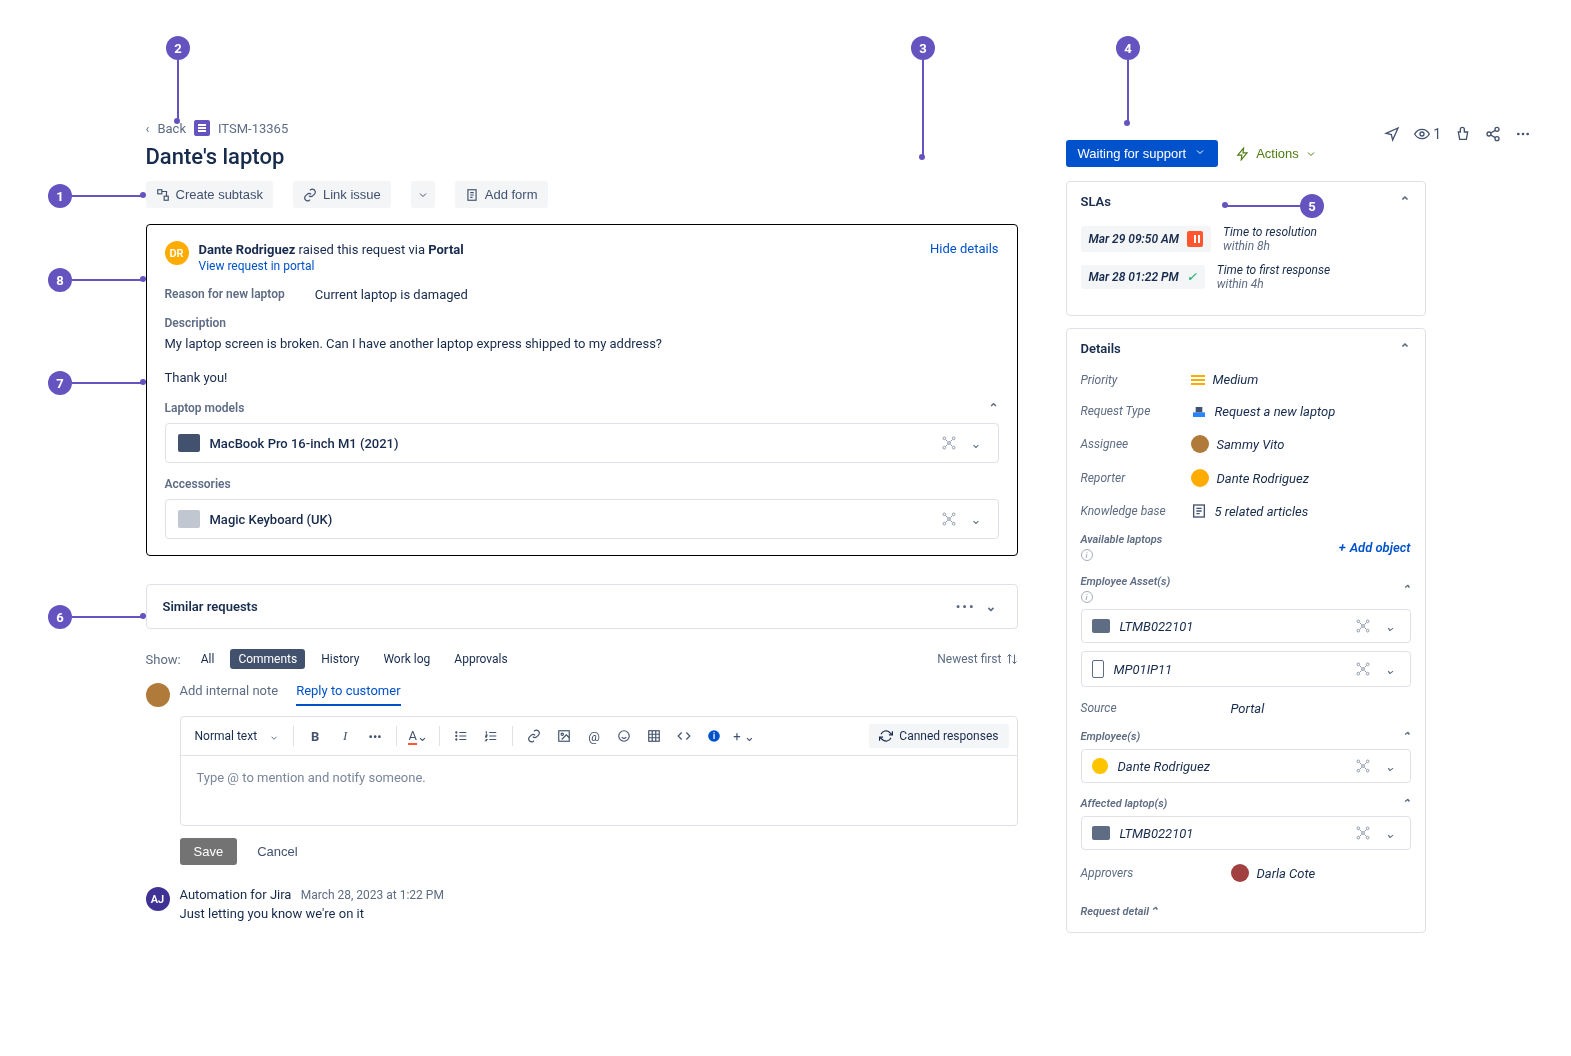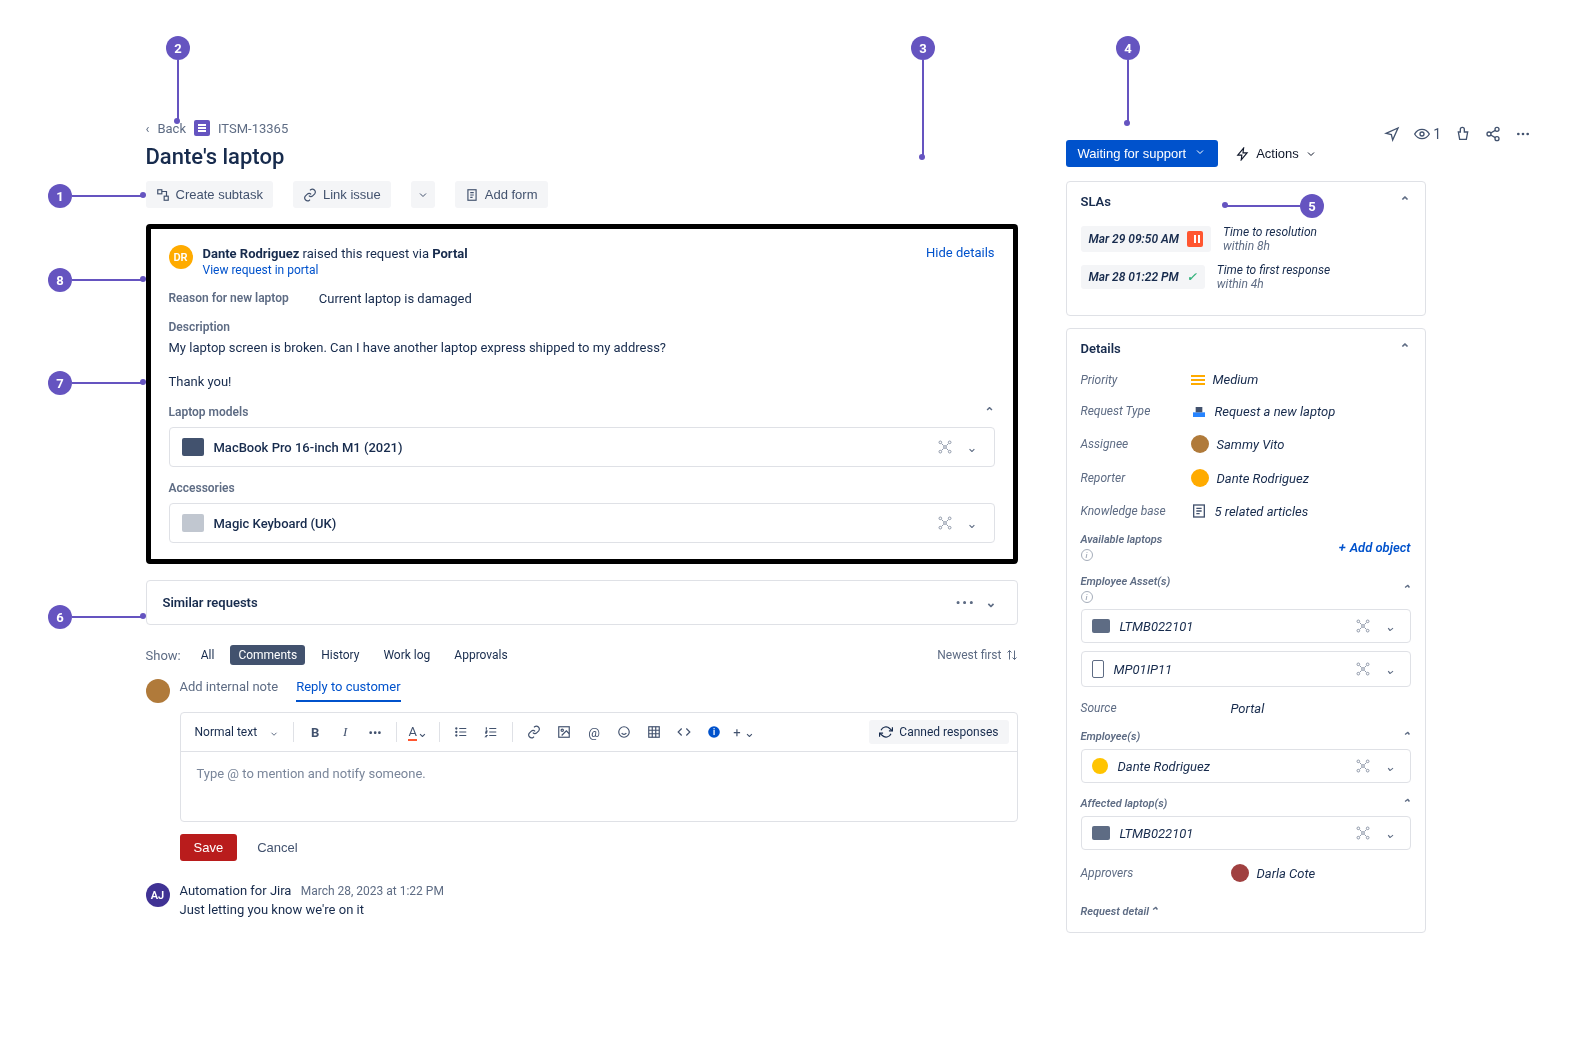--- a/index.html
+++ b/index.html
@@ -73,21 +73,21 @@
   .toolbar-row { display:flex; gap:20px; margin-bottom:16px; }
   .tb-btn {
     background:#F4F5F7; border:none; padding:6px 10px; border-radius:3px;
     font-size:13px; color:#42526E; display:flex; align-items:center; gap:6px; cursor:pointer;
   }
   .tb-btn svg { width:14px; height:14px; }
   .tb-caret { background:#F4F5F7; border:none; padding:6px 6px; border-radius:3px; cursor:pointer;}
 
   
   .card {
-    border:5px solid #000000; border-radius:4px; padding:16px 18px; margin-bottom:16px;
+    border:1px solid #000000; border-radius:4px; padding:16px 18px; margin-bottom:28px;
   }
   .req-head { display:flex; gap:10px; }
   .avatar {
     width:24px; height:24px; border-radius:50%; background:#FFAB00;
     display:inline-flex; align-items:center; justify-content:center; font-size:11px; color:#fff; font-weight:600;
     flex-shrink:0;
   }
   .avatar.sm { width:18px; height:18px; font-size:9px;}
   .req-head-main { flex:1; }
   .hide-details { color:#0052CC; font-size:13px; cursor:pointer; }
@@ -150,37 +150,37 @@
     color:#42526E; cursor:pointer; border-radius:3px; font-size:13px;
   }
   .ed-btn.bold { font-weight:700; }
   .ed-btn.ital { font-style:italic; font-family:serif;}
   .ed-body { padding:14px 16px 40px; color:#7A869A; font-size:13px; }
   .canned {
     margin-left:auto; background:#F4F5F7; padding:5px 10px; border-radius:3px;
     font-size:12px; display:flex; align-items:center; gap:6px; cursor:pointer;
   }
   .save-row { display:flex; gap:10px; margin-top:12px;}
-  .btn-primary { background:#b91c1c; color:#fff; border:none; padding:6px 14px; border-radius:3px; font-size:13px; cursor:pointer;}
+  .btn-primary { background:#737373; color:#fff; border:none; padding:6px 14px; border-radius:3px; font-size:13px; cursor:pointer;}
   .btn-subtle { background:none; border:none; padding:6px 10px; font-size:13px; cursor:pointer; color:#42526E;}
 
   .comment-entry { display:flex; gap:10px; margin-top:22px; font-size:13px;}
   .avatar.aj { background:#403294; }
   .comment-meta { color:#5E6C84; font-size:12px; display:inline; margin-left:6px;}
   .comment-body { margin-top:4px;}
 
   
   .topright-icons {
     position:absolute; top:126px; right:40px; display:flex; gap:14px; align-items:center;
     color:#42526E;
   }
   .topright-icons .ico { cursor:pointer; display:flex; align-items:center; gap:3px;}
   .status-row { display:flex; align-items:center; gap:12px; margin-bottom:14px;}
   .status-btn { background:#0052CC; color:#fff; border:none; padding:6px 12px; border-radius:3px; font-size:13px; font-weight:500; display:flex; gap:8px; cursor:pointer;}
-  .actions-btn { background:none; border:none; display:flex; align-items:center; gap:6px; font-size:13px; cursor:pointer; color:#0f172a;}
+  .actions-btn { background:none; border:none; display:flex; align-items:center; gap:6px; font-size:13px; cursor:pointer; color:#4d7c0f;}
 
   .panel {
     border:1px solid #DFE1E6; border-radius:4px; margin-bottom:12px;
   }
   .panel-head {
     padding:12px 14px; font-size:13px; font-weight:600; display:flex; align-items:center;
   }
   .panel-head .spacer{flex:1;}
   .panel-body { padding:4px 14px 14px;font-style:italic; }
   .sla-row { display:flex; align-items:center; gap:12px; margin-bottom:10px; }

